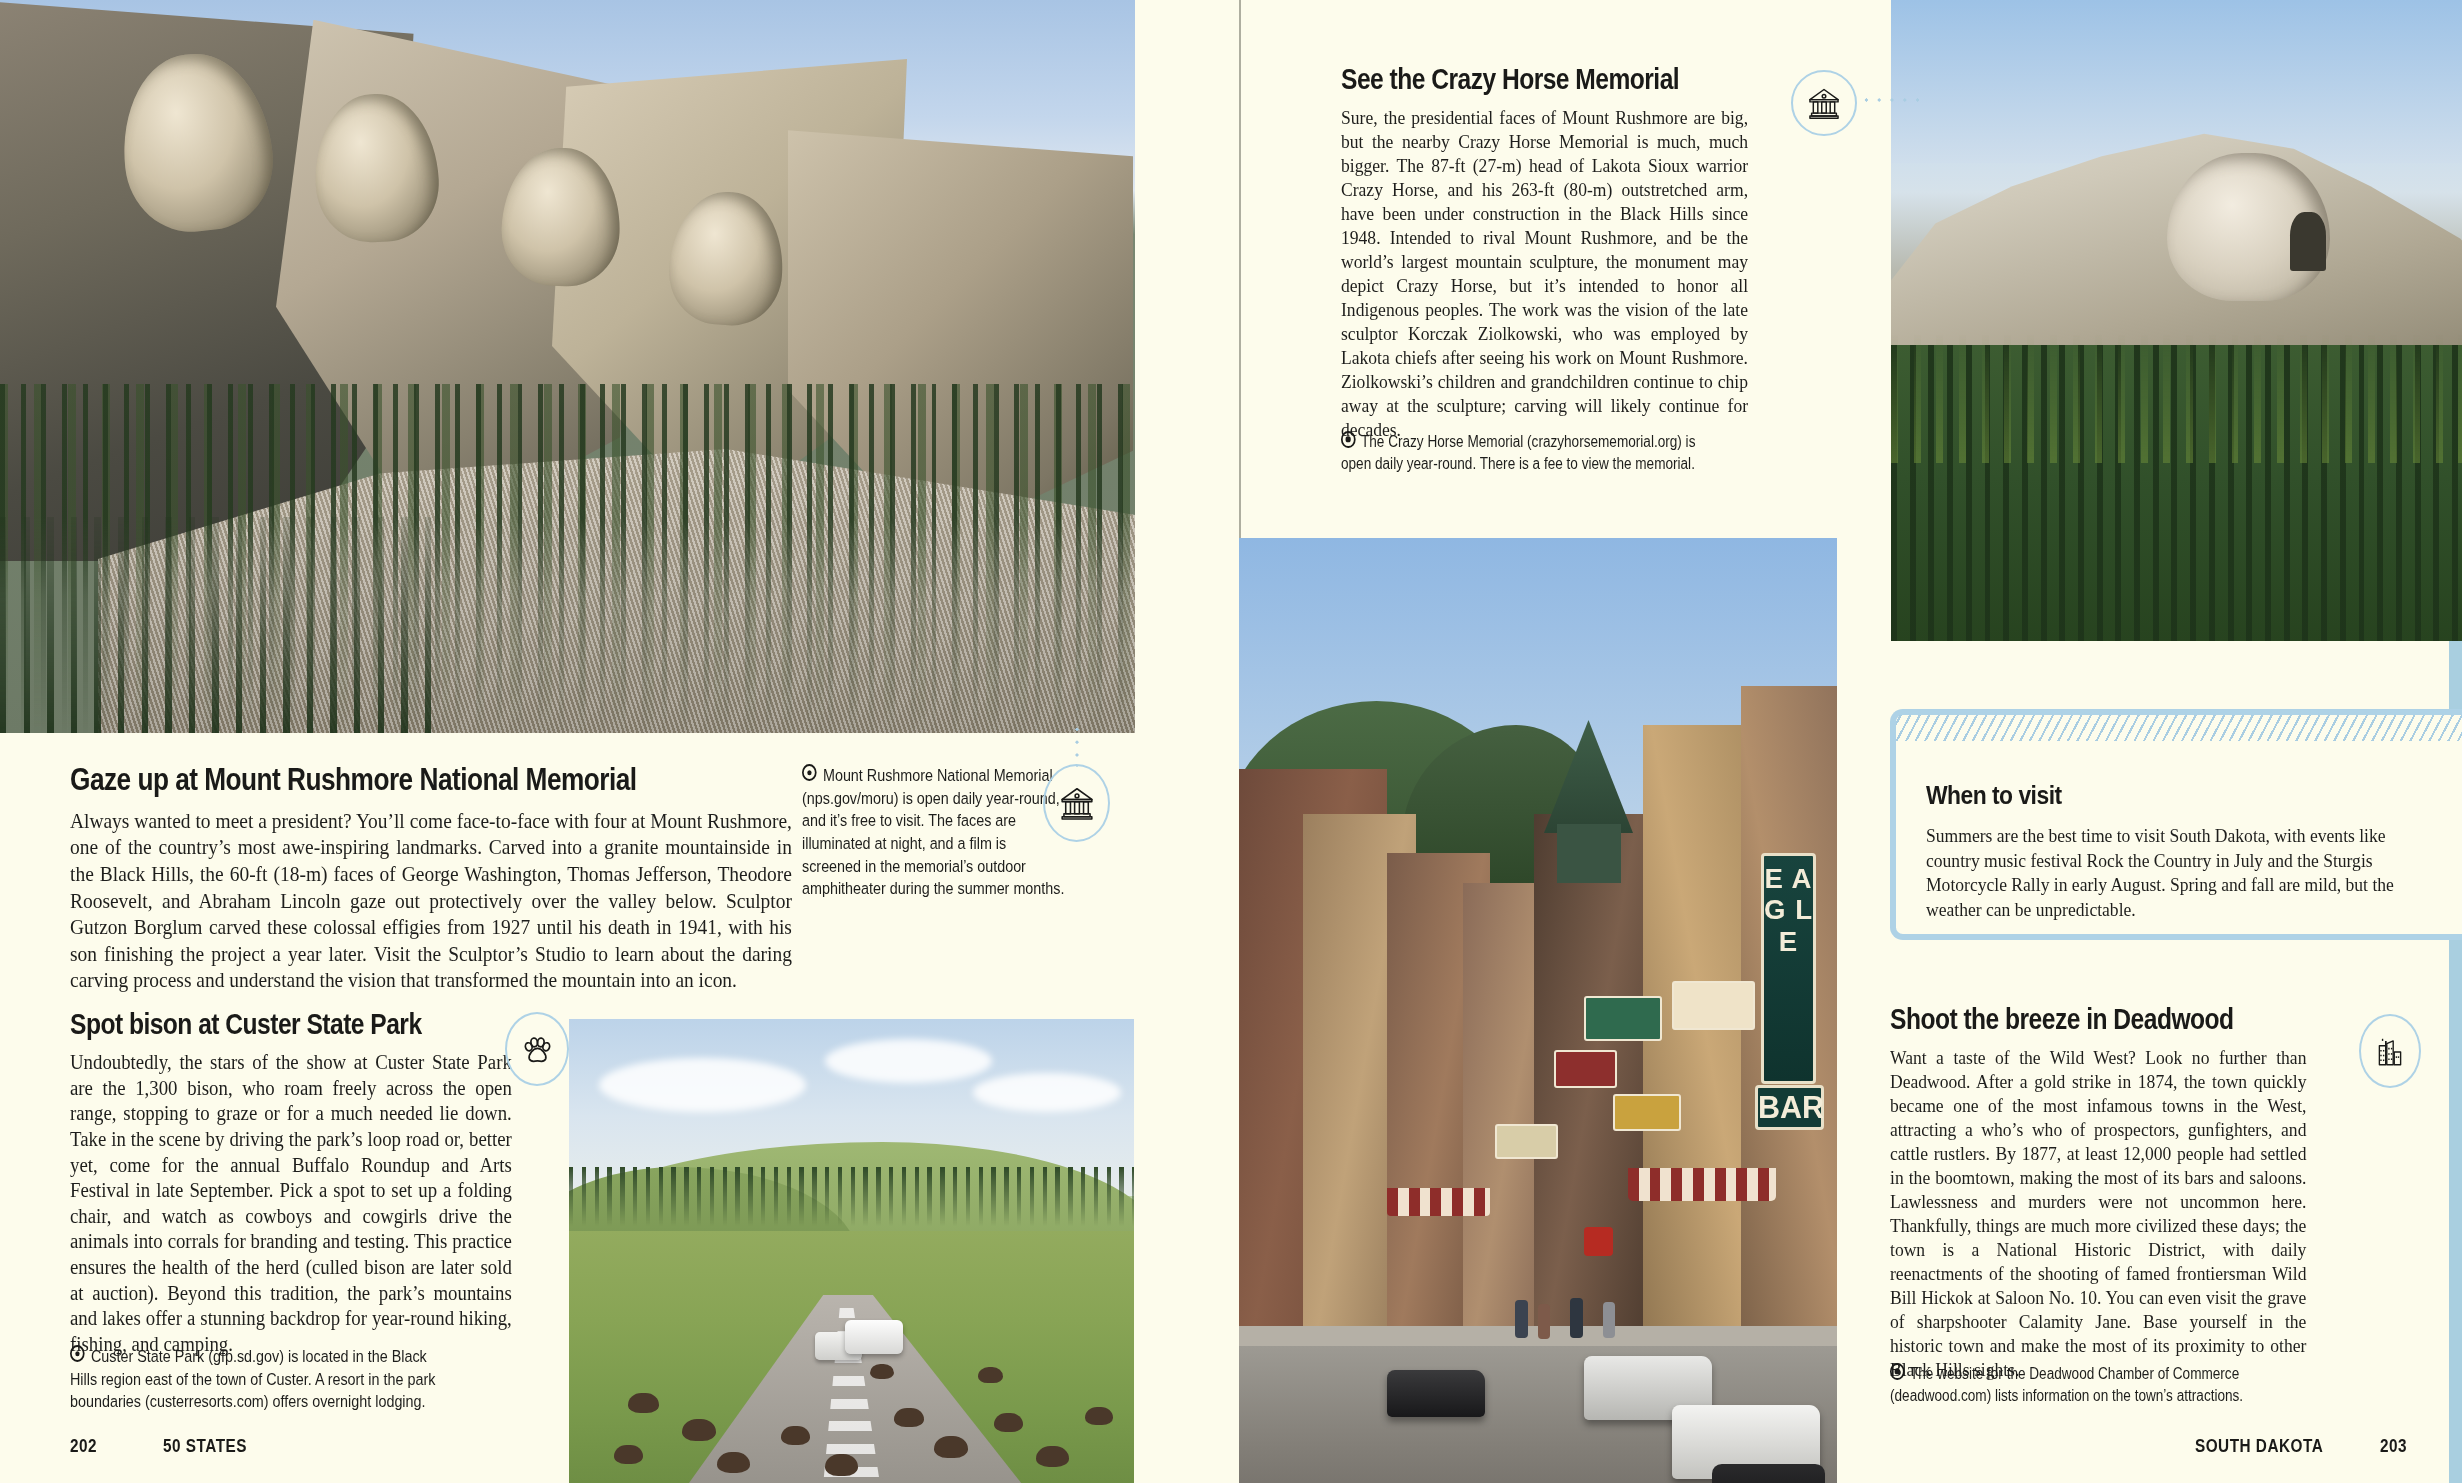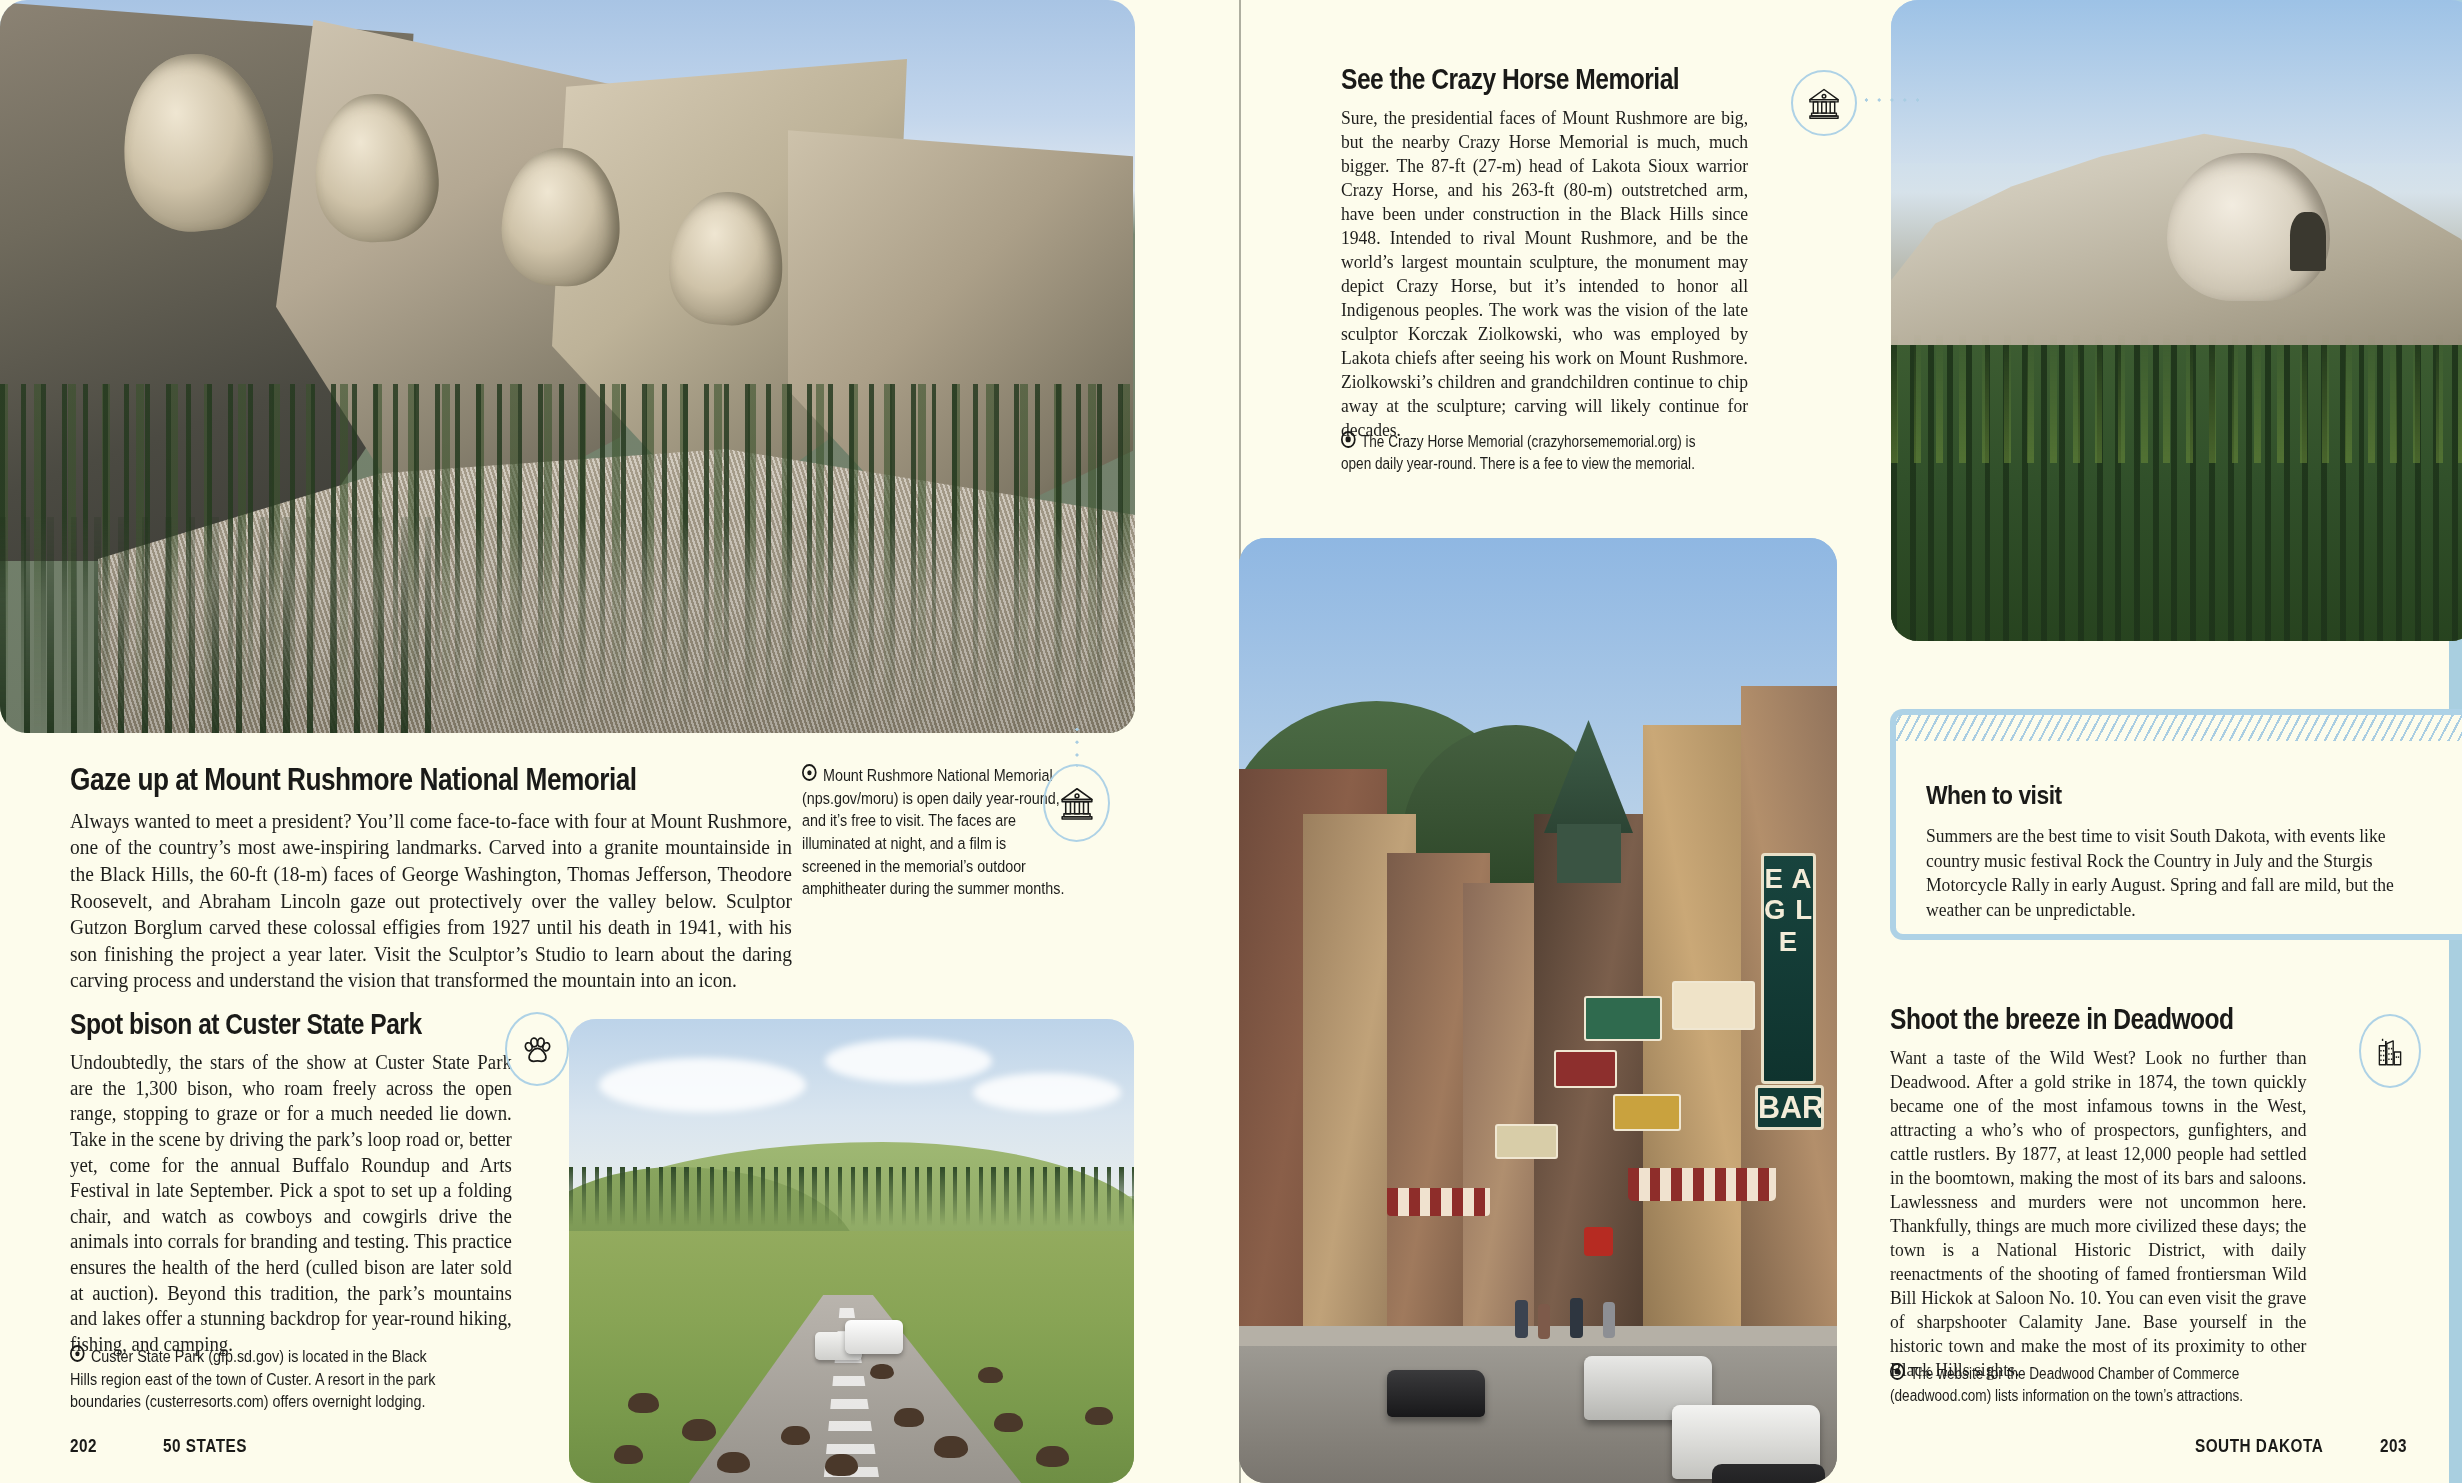--- a/index.html
+++ b/index.html
@@ -20,21 +20,21 @@
     background:#a9cfe0;
   }
 
   
   .gutter-line{
     position:absolute;left:1239px;top:0;width:1.5px;height:1483px;
     background:#6d6d62;opacity:.55;
   }
 
   
-  .photo{position:absolute;overflow:hidden;border-radius:27px;}
+  .photo{position:absolute;overflow:hidden;}
 
   
   .ph-rushmore{left:0;top:0;width:1135px;height:733px;
     background:
       linear-gradient(#a8c4e4 0%, #c3d6ec 16%, #dfe7ef 26%, rgba(223,231,239,0) 32%),
       radial-gradient(ellipse 246px 128px at 566px 571px, #cfc8bb 0%, rgba(207,200,187,0) 70%),
       linear-gradient(#7f8e77 0%, #6d7a66 100%);
   }
   .rk{position:absolute;}
   

